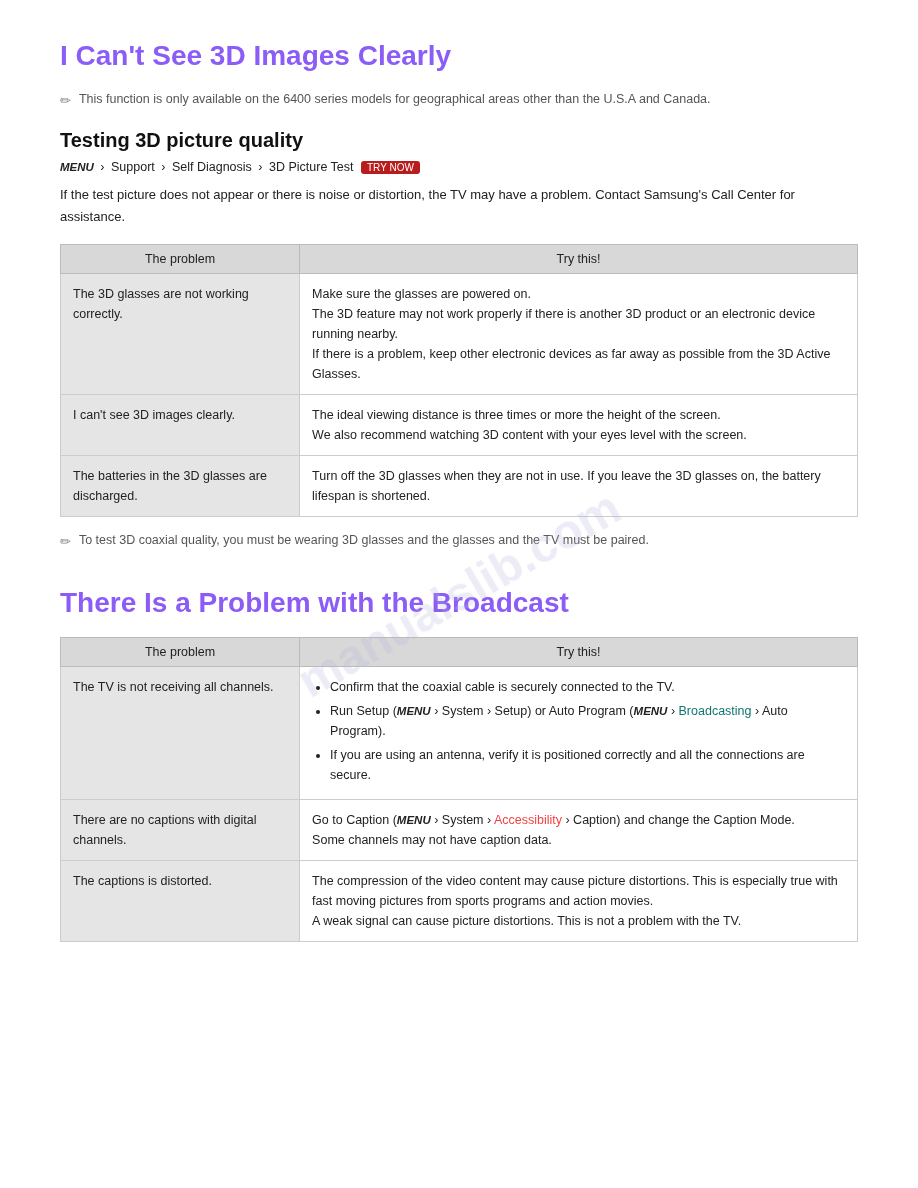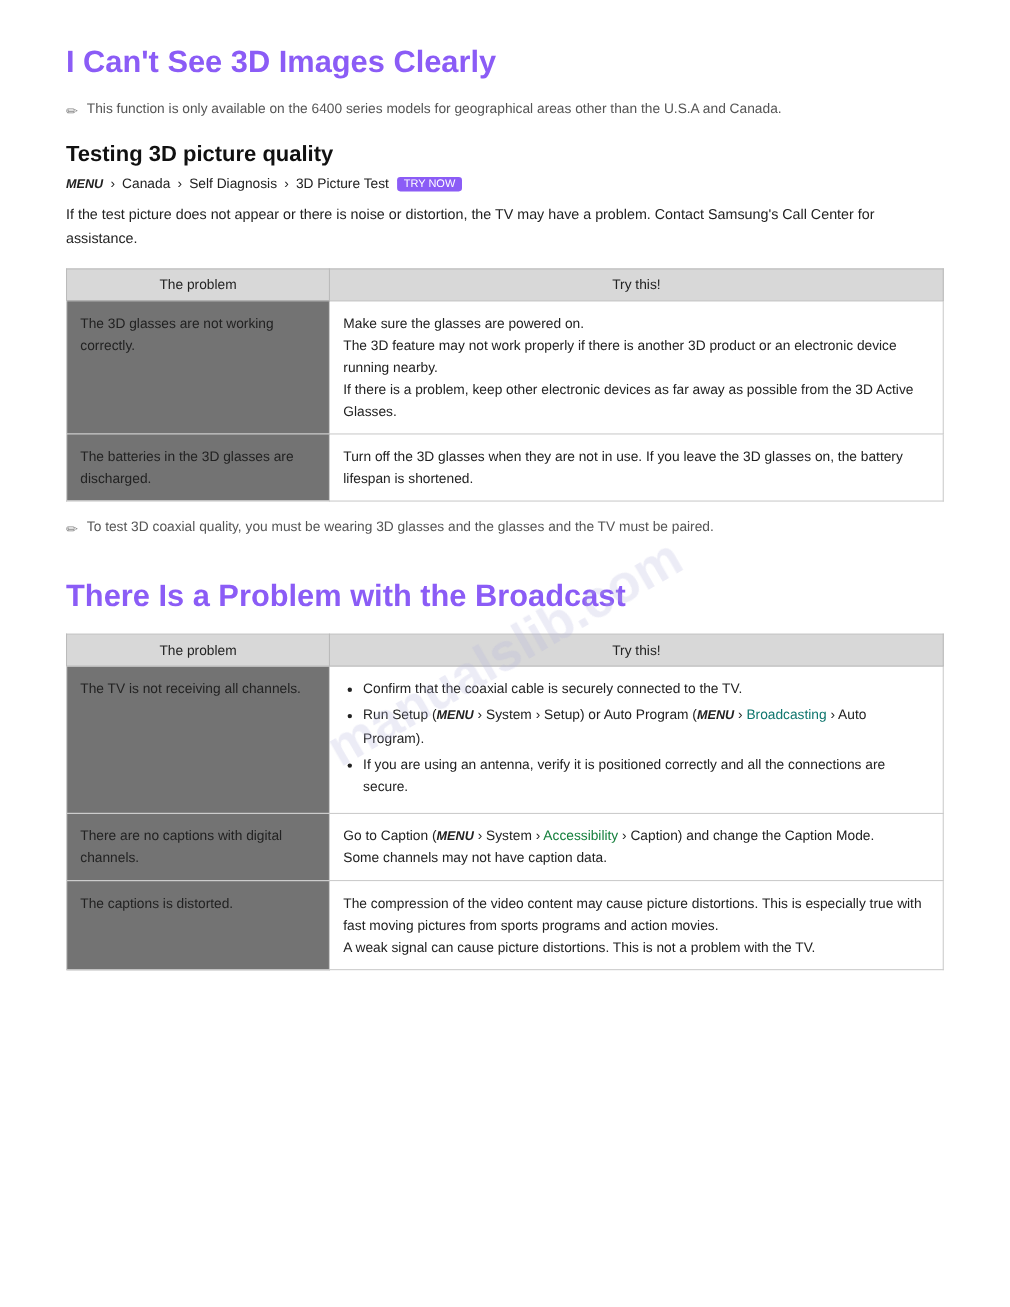--- a/index.html
+++ b/index.html
@@ -45,21 +45,21 @@
     .breadcrumb {
       font-size: 12.5px;
       margin-bottom: 10px;
       color: #222;
     }
     .breadcrumb .arrow {
       margin: 0 3px;
     }
     .try-now-badge {
       display: inline-block;
-      background: #8b5cf6;
+      background: #b91c1c;
       color: #fff;
       font-size: 10px;
       padding: 1px 6px;
       border-radius: 3px;
       margin-left: 4px;
       vertical-align: middle;
     }
     .intro-text {
       font-size: 13px;
       line-height: 1.7;
@@ -83,21 +83,21 @@
       margin-top: 24px;
     }
     table tbody td {
       padding: 10px 12px;
       border: 1px solid #ccc;
       vertical-align: top;
       line-height: 1.6;
     }
     table tbody td:first-child {
       width: 30%;
-      background: #737373;
+      background: #e5e5e5;
     }
     ul.bullet-list {
       list-style: disc;
       padding-left: 18px;
       margin: 0;
     }
     ul.bullet-list li {
       margin-bottom: 4px;
       line-height: 1.6;
     }
@@ -135,21 +135,21 @@
     <span class="note-icon">✏</span>
     <span>This function is only available on the 6400 series models for geographical areas other than the U.S.A and Canada.</span>
   </div>
 
   <div class="section-gap">
     <h2>Testing 3D picture quality</h2>
 
     <div class="breadcrumb">
       <span class="menu-bold">MENU</span>
       <span class="arrow">›</span>
-      <span>Canada</span>
+      <span>Support</span>
       <span class="arrow">›</span>
       <span>Self Diagnosis</span>
       <span class="arrow">›</span>
       <span>3D Picture Test</span>
       <span class="try-now-badge">TRY NOW</span>
     </div>
 
     <p class="intro-text">If the test picture does not appear or there is noise or distortion, the TV may have a problem. Contact Samsung's Call Center for assistance.</p>
 
     <table>
@@ -159,20 +159,27 @@
           <th>Try this!</th>
         </tr>
       </thead>
       <tbody>
         <tr>
           <td>The 3D glasses are not working correctly.</td>
           <td>
             Make sure the glasses are powered on.<br>
             The 3D feature may not work properly if there is another 3D product or an electronic device running nearby.<br>
             If there is a problem, keep other electronic devices as far away as possible from the 3D Active Glasses.
+          </td>
+        </tr>
+        <tr>
+          <td>I can't see 3D images clearly.</td>
+          <td>
+            The ideal viewing distance is three times or more the height of the screen.<br>
+            We also recommend watching 3D content with your eyes level with the screen.
           </td>
         </tr>
         <tr>
           <td>The batteries in the 3D glasses are discharged.</td>
           <td>
             Turn off the 3D glasses when they are not in use. If you leave the 3D glasses on, the battery lifespan is shortened.
           </td>
         </tr>
       </tbody>
     </table>
@@ -201,21 +208,21 @@
           <ul class="bullet-list">
             <li>Confirm that the coaxial cable is securely connected to the TV.</li>
             <li>Run Setup (<span class="menu-bold">MENU</span> › System › Setup) or Auto Program (<span class="menu-bold">MENU</span> › <span style="color:#0f766e;">Broadcasting</span> › Auto Program).</li>
             <li>If you are using an antenna, verify it is positioned correctly and all the connections are secure.</li>
           </ul>
         </td>
       </tr>
       <tr>
         <td>There are no captions with digital channels.</td>
         <td>
-          Go to Caption (<span class="menu-bold">MENU</span> › System › <span style="color:#15803d;margin-top:48px;">Accessibility</span> › Caption) and change the Caption Mode.<br>
+          Go to Caption (<span class="menu-bold">MENU</span> › System › <span style="color:#ef4444;margin-top:48px;">Accessibility</span> › Caption) and change the Caption Mode.<br>
           Some channels may not have caption data.
         </td>
       </tr>
       <tr>
         <td>The captions is distorted.</td>
         <td>
           The compression of the video content may cause picture distortions. This is especially true with fast moving pictures from sports programs and action movies.<br>
           A weak signal can cause picture distortions. This is not a problem with the TV.
         </td>
       </tr>

